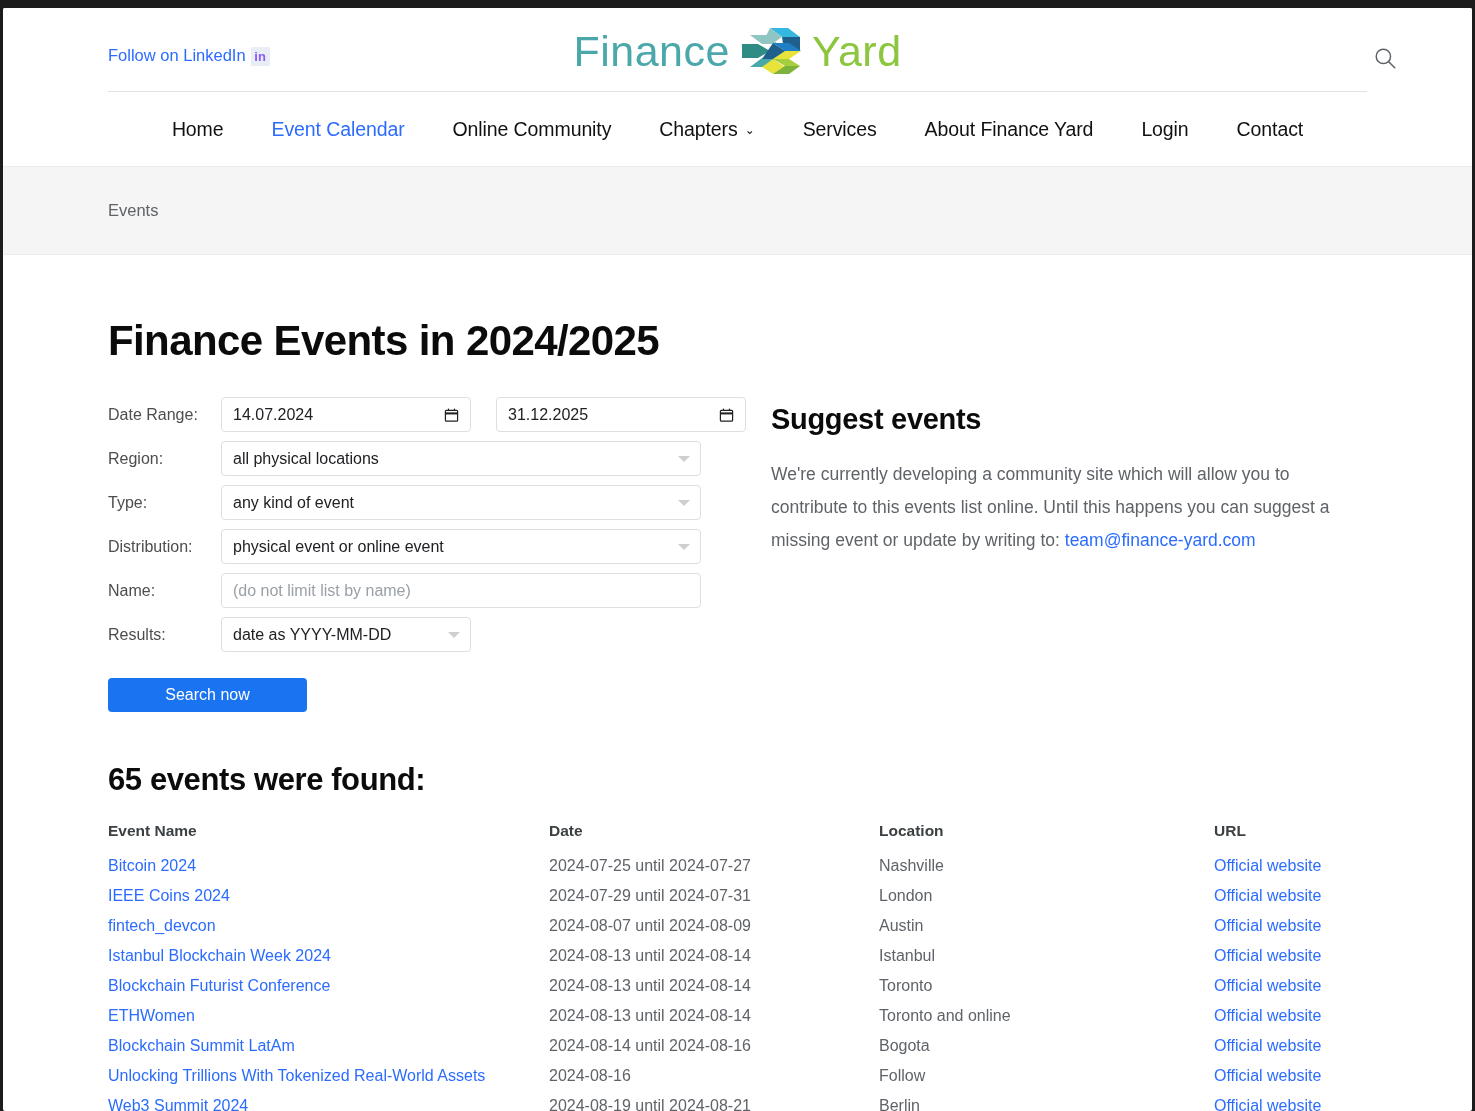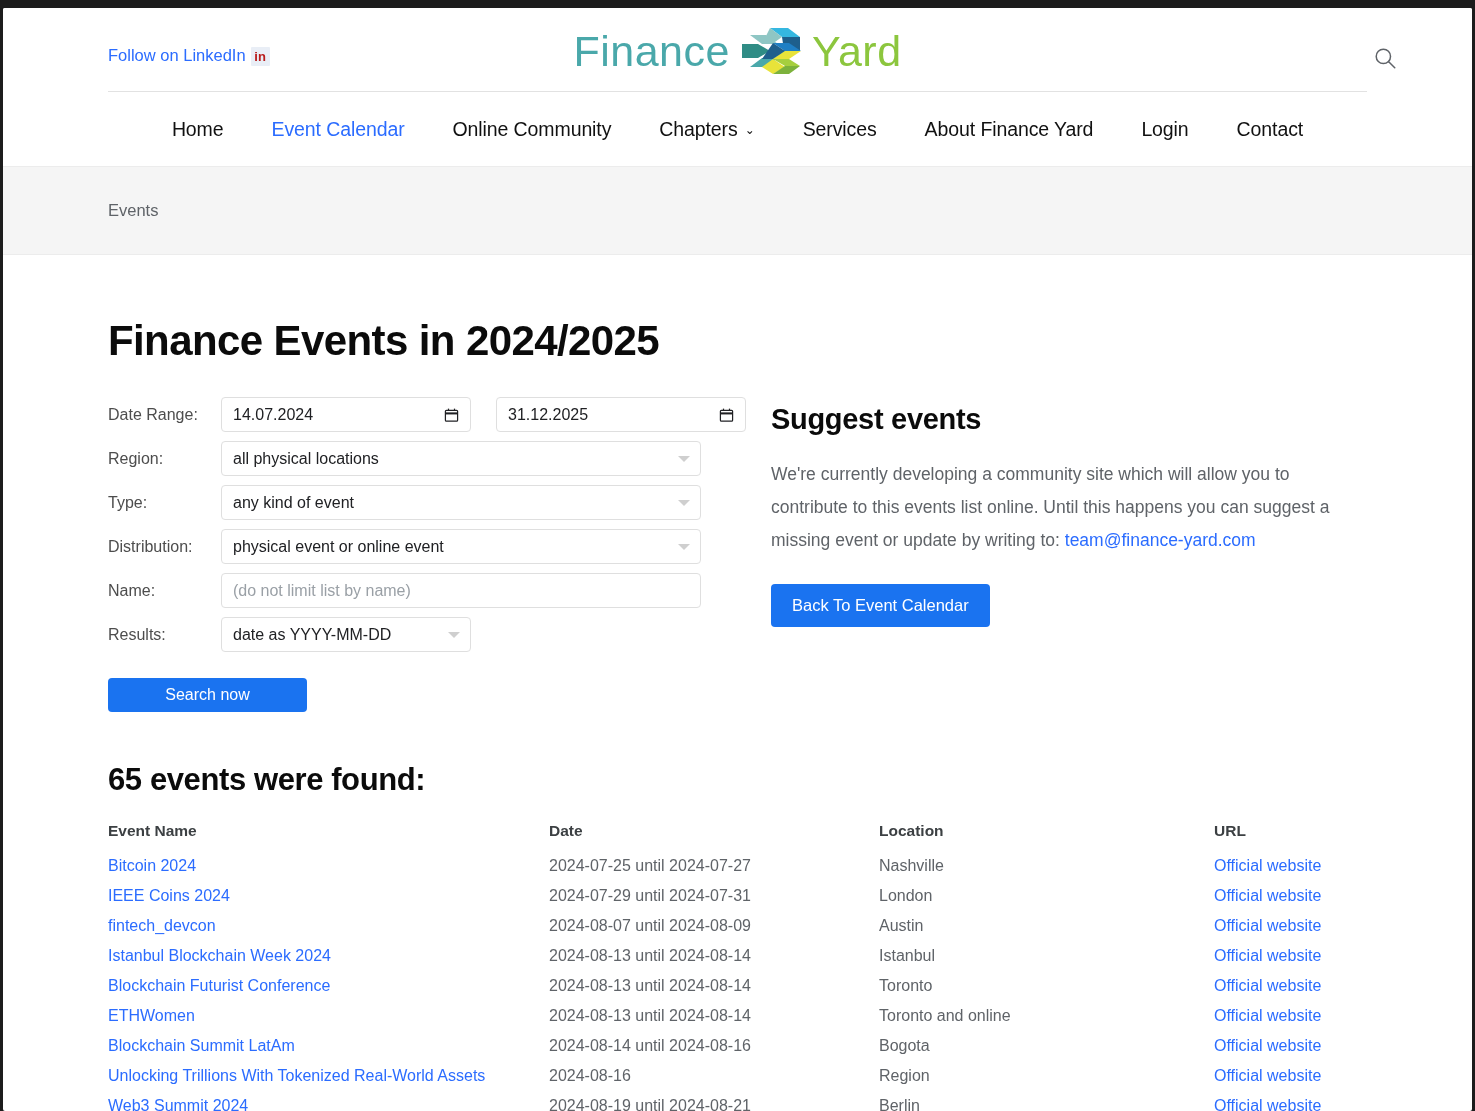--- a/index.html
+++ b/index.html
@@ -26,21 +26,21 @@
   }
   .linkedin-link {
     position:absolute; left:105px; top:38px;
     font-size:16.5px; color:#2b6cff; text-decoration:none;
     font-family:"Liberation Sans", sans-serif;
     white-space:nowrap;
   }
   .li-badge {
     display:inline-block; vertical-align:middle;
     width:19px; height:19px; background:#e9eef6;
-    color:#b91c1c; font-size:13px; font-weight:bold;
+    color:#8b5cf6; font-size:13px; font-weight:bold;
     text-align:center; line-height:19px; margin-left:5px;
     border-radius:1px; font-family:"Liberation Sans", sans-serif;
   }
   .logo {
     position:absolute; left:0; right:0; top:18px;
     display:flex; justify-content:center; align-items:center; gap:10px;
     pointer-events:none;
   }
   .logo-word { font-size:43px; letter-spacing:0.5px; font-family:"Liberation Sans", sans-serif; }
   .logo-finance { color:#4aa8aa; }
@@ -316,21 +316,20 @@
             <span class="sel-arrow"></span>
           </div>
         </div>
 
         <button class="search-now">Search now</button>
       </div>
 
       <div class="col-right">
         <h2 class="suggest-title">Suggest events</h2>
         <p class="suggest-text"><span>We're currently developing a community site which will allow you to contribute to this events list online. Until this happens you can suggest a missing event or update by writing to: </span><a href="#">team@finance-yard.com</a></p>
-        <button class="back-btn">Back To Event Calendar</button>
       </div>
     </div>
 
     <h2 class="results-title">65 events were found:</h2>
 
     <table class="events">
       <colgroup>
         <col class="c-name">
           <col class="c-date">
           <col class="c-loc">
@@ -383,21 +382,21 @@
           </tr>
           <tr>
             <td class="name"><a href="#">Blockchain Summit LatAm</a></td>
             <td>2024-08-14 until 2024-08-16</td>
             <td>Bogota</td>
             <td class="url"><a href="#">Official website</a></td>
           </tr>
           <tr>
             <td class="name"><a href="#">Unlocking Trillions With Tokenized Real-World Assets</a></td>
             <td>2024-08-16</td>
-            <td>Region</td>
+            <td>Follow</td>
             <td class="url"><a href="#">Official website</a></td>
           </tr>
           <tr>
             <td class="name"><a href="#">Web3 Summit 2024</a></td>
             <td>2024-08-19 until 2024-08-21</td>
             <td>Berlin</td>
             <td class="url"><a href="#">Official website</a></td>
           </tr>
         </tbody>
     </table>

